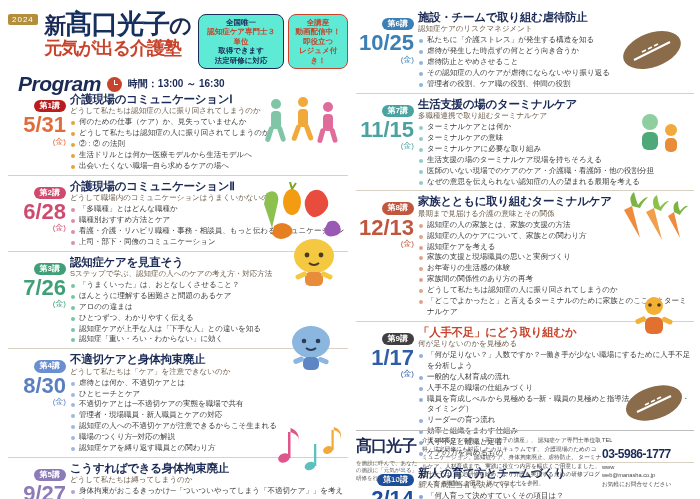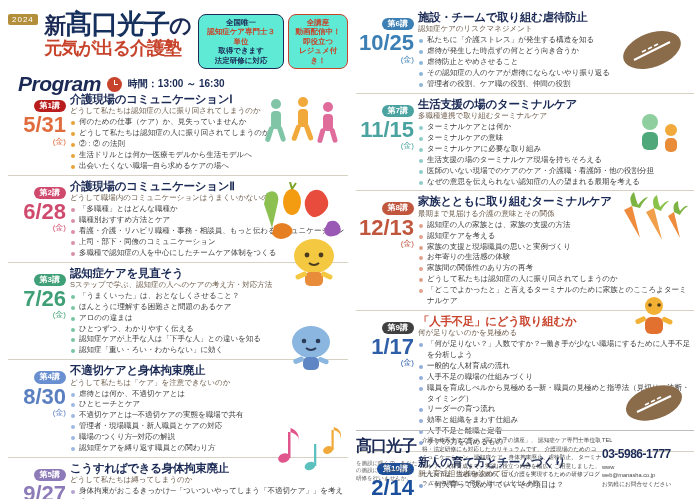--- a/index.html
+++ b/index.html
@@ -164,21 +164,20 @@
         <div class="date-day">(金)</div>
       </div>
       <div class="body-box">
         <div class="sess-title">介護現場のコミュニケーションⅡ</div>
         <div class="sess-sub">どうして職場内のコミュニケーションはうまくいかないのか</div>
         <ul class="bullets">
           <li>「多職種」とはどんな職種か</li>
           <li>職種別おすすめ方法とケア</li>
           <li>看護・介護・リハビリ職種・事務・相談員、もっと伝わるコミュニケーション</li>
           <li>上司・部下・同僚のコミュニケーション</li>
-          <li>多職種で認知症の人を中心にしたチームケア体制をつくる</li>
         </ul>
       </div>
     </div>
     <div class="divider"></div>
 
     <div class="session c3">
       <div class="date-box">
         <span class="kai">第3講</span>
         <div class="date-main">7/26</div>
         <div class="date-day">(金)</div>
@@ -205,20 +204,21 @@
         <div class="date-day">(金)</div>
       </div>
       <div class="body-box">
         <div class="sess-title">不適切ケアと身体拘束廃止</div>
         <div class="sess-sub">どうして私たちは「ケア」を注意できないのか</div>
         <ul class="bullets">
           <li>虐待とは何か、不適切ケアとは</li>
           <li>ひとヒーチとケア</li>
           <li>不適切ケアとは─不適切ケアの実態を職場で共有</li>
           <li>管理者・現場職員・新人職員とケアの対応</li>
+          <li>認知症の人への不適切ケアが注意できるからこそ生まれる</li>
           <li>職場のつくり方─対応の解説</li>
           <li>認知症ケアを縛り返す職員との関わり方</li>
         </ul>
       </div>
     </div>
     <div class="divider"></div>
 
     <div class="session c5">
       <div class="date-box">
         <span class="kai">第5講</span>
@@ -283,20 +283,21 @@
       <div class="date-box">
         <span class="kai">第8講</span>
         <div class="date-main">12/13</div>
         <div class="date-day">(金)</div>
       </div>
       <div class="body-box">
         <div class="sess-title">家族とともに取り組むターミナルケア</div>
         <div class="sess-sub">最期まで見届ける介護の意味とその関係</div>
         <ul class="bullets">
           <li>認知症の人の家族とは、家族の支援の方法</li>
+          <li>認知症の人のケアについて、家族との関わり方</li>
           <li>認知症ケアを考える</li>
           <li>家族の支援と現場職員の思いと実例づくり</li>
           <li>お年寄りの生活感の体験</li>
           <li>家族間の関係性のあり方の再考</li>
           <li>どうして私たちは認知症の人に振り回されてしまうのか</li>
           <li>「どこでよかったと」と言えるターミナルのために家族とのこころよターミナルケア</li>
         </ul>
       </div>
     </div>
     <div class="divider"></div>

